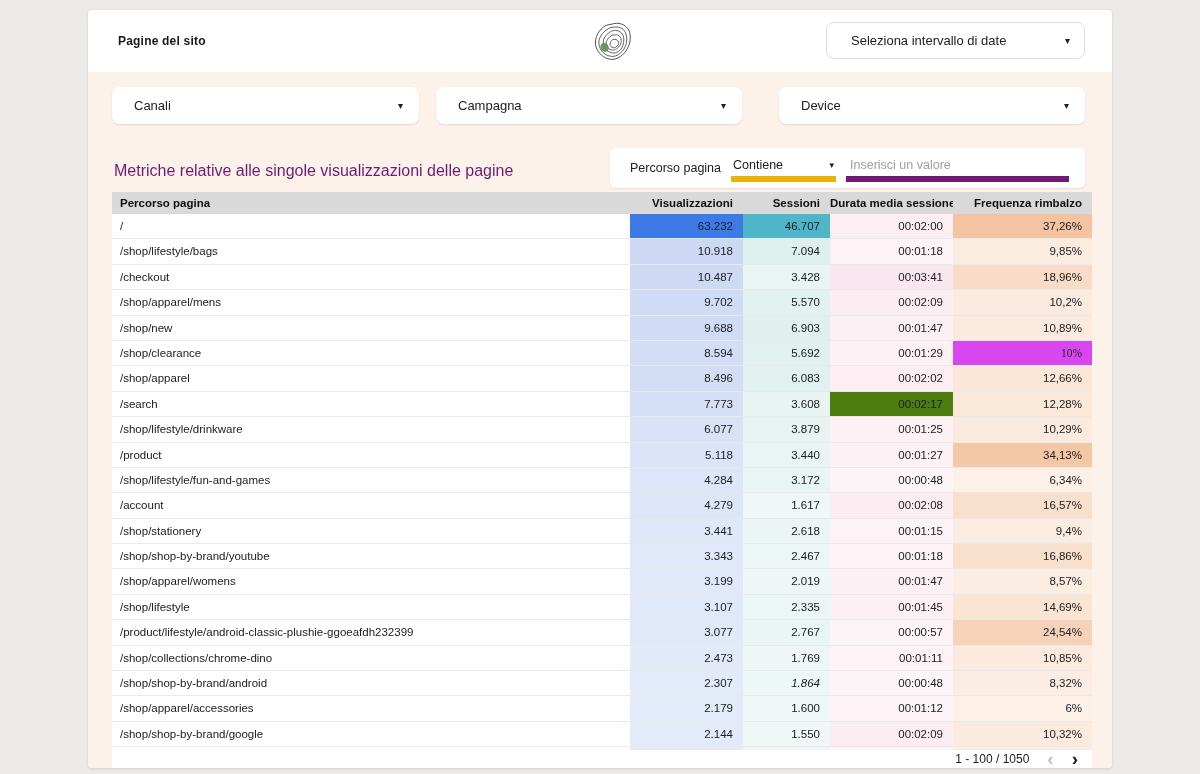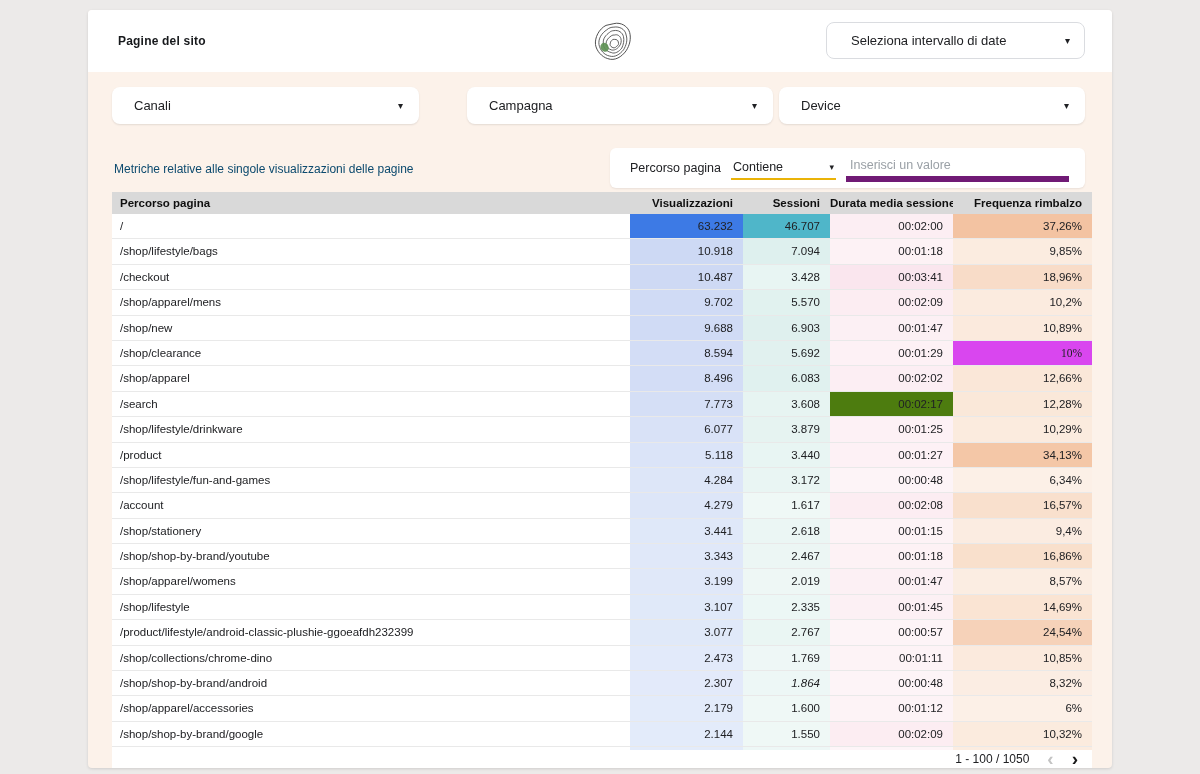--- a/index.html
+++ b/index.html
@@ -33,35 +33,35 @@
   }
   .caret { font-size:10px; color:#202124; }
   
   .filter-card {
     position:absolute; top:77px; height:37px; background:#fff; border-radius:8px;
     box-shadow:0 1px 2px rgba(0,0,0,0.10);
     display:flex; align-items:center; justify-content:space-between;
     padding:0 16px 0 22px; cursor:pointer; font-size:13px; color:#202124;
   }
   #filter-canali { left:24px; width:307px; }
-  #filter-campagna { left:379px; width:306px; }
+  #filter-campagna { left:348px; width:306px; }
   #filter-device { left:691px; width:306px; }
   
   .section-title {
-    position:absolute; left:26px; top:152px; font-size:12px; color:#0c4a6e;
+    position:absolute; left:26px; top:152px; font-size:16px; color:#701a75;
   }
   .search-card {
     position:absolute; left:522px; top:138px; width:475px; height:40px;
     background:#fff; border-radius:6px; box-shadow:0 1px 2px rgba(0,0,0,0.08);
     display:flex; align-items:center; padding:0 16px 0 20px; gap:10px;
   }
   .search-card .field-label { font-size:12.5px; color:#202124; white-space:nowrap; }
   .operator {
     display:flex; align-items:center; justify-content:space-between;
-    width:105px; border:none; border-bottom:2px solid #eab308; background:transparent;
+    width:105px; border:none; border-bottom:6px solid #eab308; background:transparent;
     font-family:inherit; font-size:12.5px; color:#202124; padding:3px 2px 4px 2px; cursor:pointer;
   }
   .operator .caret { font-size:9px; }
   .search-input {
     flex:1; border:none; border-bottom:6px solid #701a75; background:transparent;
     font-family:inherit; font-size:12.5px; color:#202124; padding:3px 2px 4px 4px; outline:none;
   }
   .search-input::placeholder { color:#9aa0a6; }
   
   .table { position:absolute; left:24px; top:182px; width:980px; background:#fff; }

